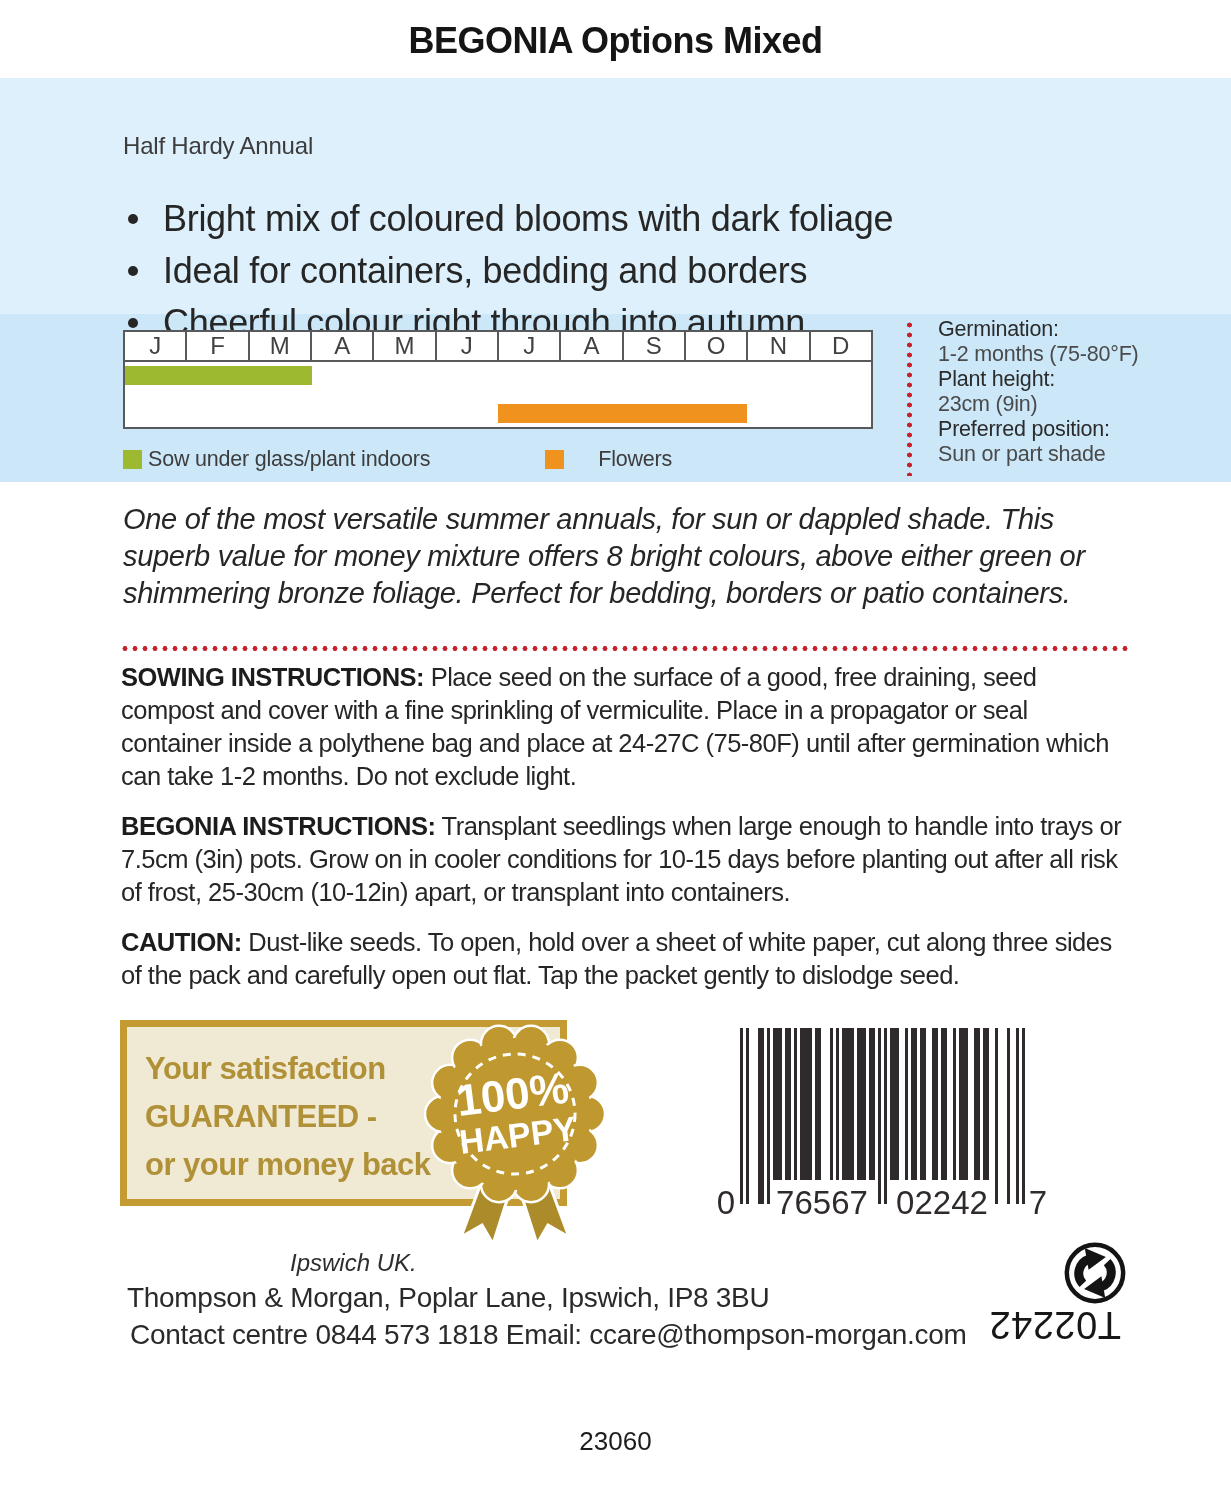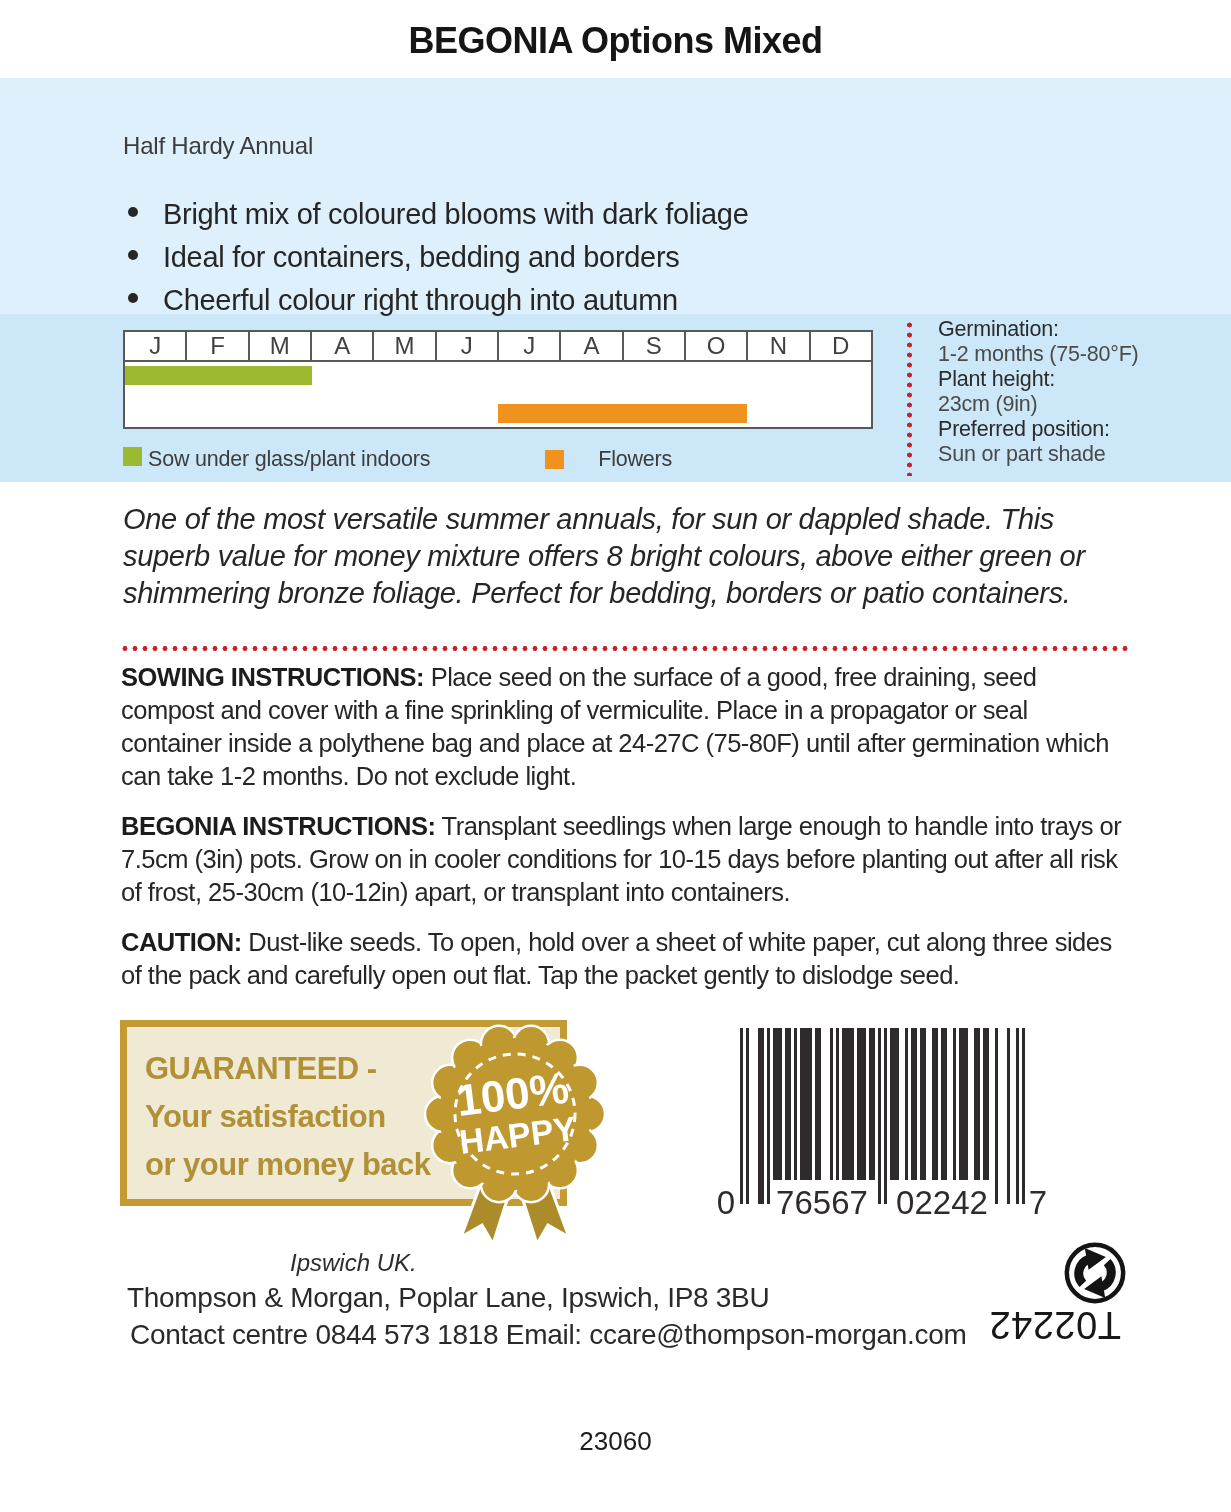--- a/index.html
+++ b/index.html
@@ -10,35 +10,35 @@
     font-family:"Liberation Sans", sans-serif; color:#242424;
   }
   .title {
     position:absolute; top:20px; left:0; right:0; text-align:center;
     font-size:36px; font-weight:bold; letter-spacing:-0.5px; color:#151515;
   }
   .band-top { position:absolute; top:78px; left:0; width:1231px; height:236px; background:#def0fb; }
   .band-chart { position:absolute; top:314px; left:0; width:1231px; height:168px; background:#cbe7f8; }
   .hardiness { position:absolute; top:132px; left:123px; font-size:24px; color:#3c3c3c; letter-spacing:-0.2px; }
   .bullets { position:absolute; top:198px; left:128px; list-style:none; }
-  .bullets li { font-size:29px; color:#262626; letter-spacing:-0.3px; margin-bottom:10px; display:flex; align-items:baseline; }
+  .bullets li { font-size:36px; color:#262626; letter-spacing:-0.3px; margin-bottom:10px; display:flex; align-items:baseline; }
   .bullets li .dot { width:10px; height:10px; border-radius:50%; background:#262626; margin-right:25px; flex:0 0 auto; position:relative; top:-7px; }
 
   
   .cal-table { position:absolute; top:330px; left:123px; width:750px; height:99px; background:#ffffff; border:2px solid #58595b; }
   .cal-months { display:flex; height:30px; border-bottom:2px solid #58595b; }
   .cal-months .cell {
     flex:1 1 0; display:flex; align-items:center; justify-content:center;
     font-size:24px; color:#414042; border-right:2px solid #58595b; background:#fff;
   }
   .cal-months .cell:last-child { border-right:none; }
   .cal-body { position:relative; height:65px; background:#fff; }
   .cal-bar { position:absolute; height:19px; }
 
-  .legend { position:absolute; top:447px; left:123px; display:flex; font-size:21.5px; color:#3d3d3d; letter-spacing:-0.2px; }
+  .legend { position:absolute; top:447px; left:123px; display:flex; align-items:center; font-size:21.5px; color:#3d3d3d; letter-spacing:-0.2px; }
   .legend .swatch { width:19px; height:19px; margin-right:6px; flex:0 0 auto; }
   .legend .item2 { margin-left:115px; display:flex; align-items:center;gap:28px; }
 
   .dotted-v {
     position:absolute; top:320px; left:907px; width:5px; height:156px;
     background-image:radial-gradient(circle, #c8232b 2.3px, rgba(0,0,0,0) 2.7px);
     background-size:5px 10px; background-repeat:repeat-y; background-position:center top;
   }
   .info-panel { position:absolute; top:317px; left:938px; width:280px; font-size:21.5px; line-height:25px; color:#4a4a4a; letter-spacing:-0.2px; }
   .info-panel .lbl { font-weight:normal; color:#2b2b2b; }
@@ -144,22 +144,22 @@
   <div class="dotted-h"></div>
 
   <div class="paras">
     <p><span class="plabel">SOWING INSTRUCTIONS:</span><span> Place seed on the surface of a good, free draining, seed compost and cover with a fine sprinkling of vermiculite. Place in a propagator or seal container inside a polythene bag and place at 24-27C (75-80F) until after germination which can take 1-2 months. Do not exclude light.</span></p>
     <p><span class="plabel">BEGONIA INSTRUCTIONS:</span><span> Transplant seedlings when large enough to handle into trays or 7.5cm (3in) pots. Grow on in cooler conditions for 10-15 days before planting out after all risk of frost, 25-30cm (10-12in) apart, or transplant into containers.</span></p>
     <p><span class="plabel">CAUTION:</span><span> Dust-like seeds. To open, hold over a sheet of white paper, cut along three sides of the pack and carefully open out flat. Tap the packet gently to dislodge seed.</span></p>
   </div>
 
   <div class="badge">
     <div class="badge-text">
+      <div>Your satisfaction</div>
       <div>GUARANTEED -</div>
-      <div>Your satisfaction</div>
       <div>or your money back</div>
     </div>
     <svg class="rosette" id="rosette-svg" viewBox="0 0 200 230">
         <polygon points="75,140 46,218 67,206 78,225 101,153" fill="#ab8b2a" stroke="#ffffff" stroke-width="3"></polygon>
         <polygon points="125,140 154,218 133,206 122,225 99,153" fill="#ab8b2a" stroke="#ffffff" stroke-width="3"></polygon>
         <circle cx="172" cy="95" r="18" fill="#bf9830" stroke="#ffffff" stroke-width="2.5"></circle>
         <circle cx="164.86975848897418" cy="126.23962921646418" r="18" fill="#bf9830" stroke="#ffffff" stroke-width="2.5"></circle>
         <circle cx="144.89126573382882" cy="151.29186673769814" r="18" fill="#bf9830" stroke="#ffffff" stroke-width="2.5"></circle>
         <circle cx="116.02150724485463" cy="165.1948096770913" r="18" fill="#bf9830" stroke="#ffffff" stroke-width="2.5"></circle>
         <circle cx="83.97849275514537" cy="165.1948096770913" r="18" fill="#bf9830" stroke="#ffffff" stroke-width="2.5"></circle>

